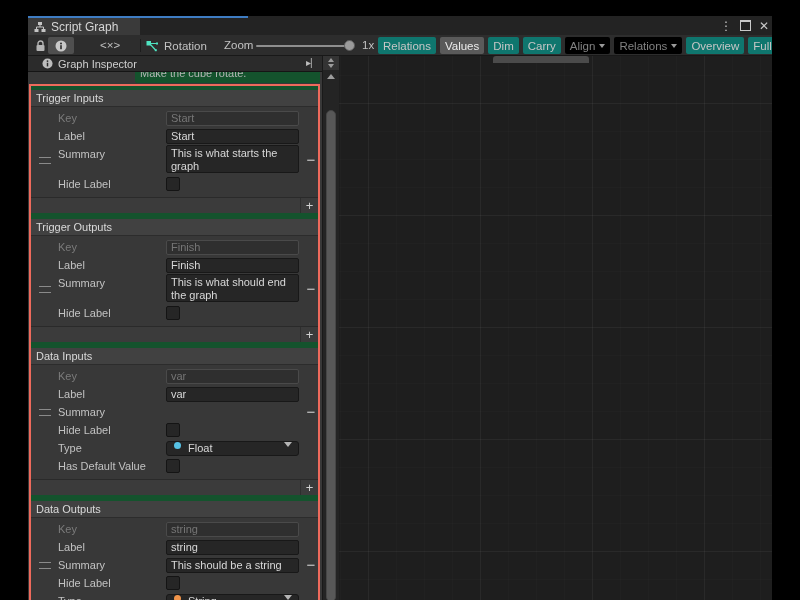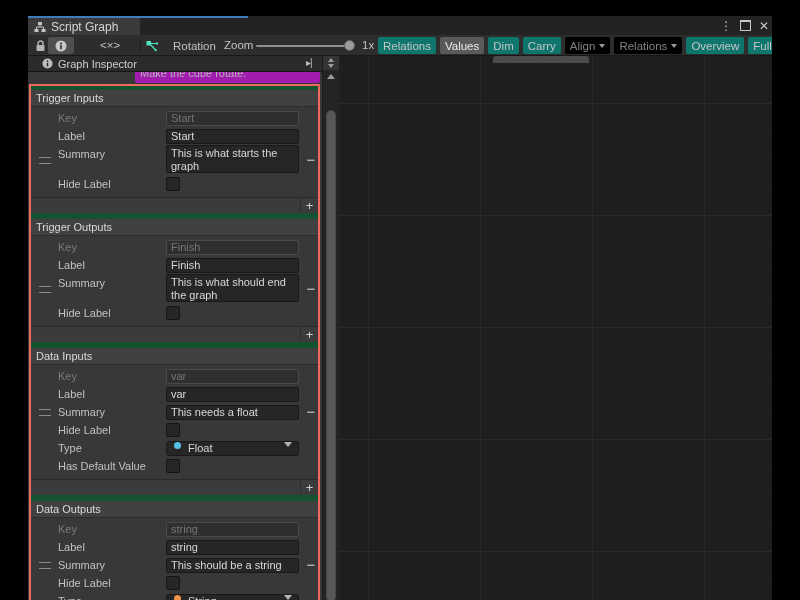--- a/index.html
+++ b/index.html
@@ -36,21 +36,21 @@
          border-top:4px solid #9a9a9a}
 
   
   .insp-header{position:absolute;left:0;top:40px;width:312px;height:16px;background:#2b2b2b;
                border-bottom:1px solid #151515;box-sizing:border-box;display:flex;align-items:center;
                gap:5px;padding-left:14px;color:#cfcfcf;font-size:11px}
   .collapse{position:absolute;left:278px;top:1px;font-size:10px;color:#bdbdbd;letter-spacing:-1px}
 
   
   .panel{position:absolute;left:0;top:56px;width:294px;height:544px;background:#383838;overflow:hidden}
-  .gsum{position:absolute;left:107px;top:0;width:185px;height:11px;background:#a21caf;overflow:hidden;
+  .gsum{position:absolute;left:107px;top:0;width:185px;height:11px;background:#14532d;overflow:hidden;
         border-radius:0 0 2px 2px}
   .gsum span{display:block;color:#b5b5b5;font-size:11px;line-height:14px;margin-top:-6px;padding-left:5px;
              white-space:nowrap}
   .redbox{position:absolute;left:1px;top:12px;width:291px;height:530px;box-sizing:border-box;
           border:2px solid #ee6a5c;background:#14532d;overflow:hidden;padding-top:4px}
   .section{background:#383838;margin-bottom:6px}
   .sec-h{height:16px;background:#414141;border-bottom:1px solid #2c2c2c;color:#dadada;font-size:11px;
          display:flex;align-items:center;padding-left:5px}
   .sec-body{padding:2px 0}
   .irow{position:relative;height:18px;display:flex;align-items:center;padding-left:27px;box-sizing:border-box}
@@ -139,21 +139,21 @@
     </svg>
     <div class="abs tinybtn infobtn">
       <svg width="12" height="12" viewBox="0 0 12 12">
         <circle cx="6" cy="6" r="5.5" fill="#c8c8c8"></circle>
         <circle cx="6" cy="3.4" r="1" fill="#2b2b2b"></circle>
         <rect x="5.2" y="5.2" width="1.6" height="4" fill="#2b2b2b"></rect>
       </svg>
     </div>
     <span class="abs" style="left:72px;top:4px;color:#c2c2c2">&lt;×&gt;</span>
     <div class="abs sep"></div>
-    <div class="abs tinybtn" style="left:118px;top:2px;height:17px;gap:14px">
+    <div class="abs tinybtn" style="left:118px;top:2px;height:17px;gap:5px">
       <svg width="13" height="12" viewBox="0 0 13 12">
         <rect x="0.5" y="1" width="4.5" height="4.5" fill="#4fe3c1"></rect>
         <path d="M4 3.5 H11 M4 4 L9.5 10" stroke="#4fe3c1" stroke-width="1.2" fill="none"></path>
         <rect x="10" y="2.5" width="2" height="2" fill="#4fe3c1"></rect>
         <rect x="8.8" y="9.2" width="2" height="2" fill="#4fe3c1"></rect>
       </svg>
       <span>Rotation</span>
     </div>
     <span class="abs" style="left:196px;top:4px">Zoom</span>
     <div class="abs sl-line"></div>
@@ -263,21 +263,20 @@
               <span class="ilbl dim">Key</span>
               <div class="ifield dis">var</div>
             </div>
             <div class="irow">
               <span class="ilbl">Label</span>
               <div class="ifield">var</div>
             </div>
             <div class="irow">
               <div class="handle"></div>
               <span class="ilbl">Summary</span>
-              <div class="ifield">This needs a float</div>
               <div class="rmbtn">−</div>
             </div>
             <div class="irow">
               <span class="ilbl">Hide Label</span>
               <div class="icheck"></div>
             </div>
             <div class="irow">
               <span class="ilbl">Type</span>
               <div class="idrop">
                 <div class="dot" style="background: rgb(87, 194, 229);"></div>

